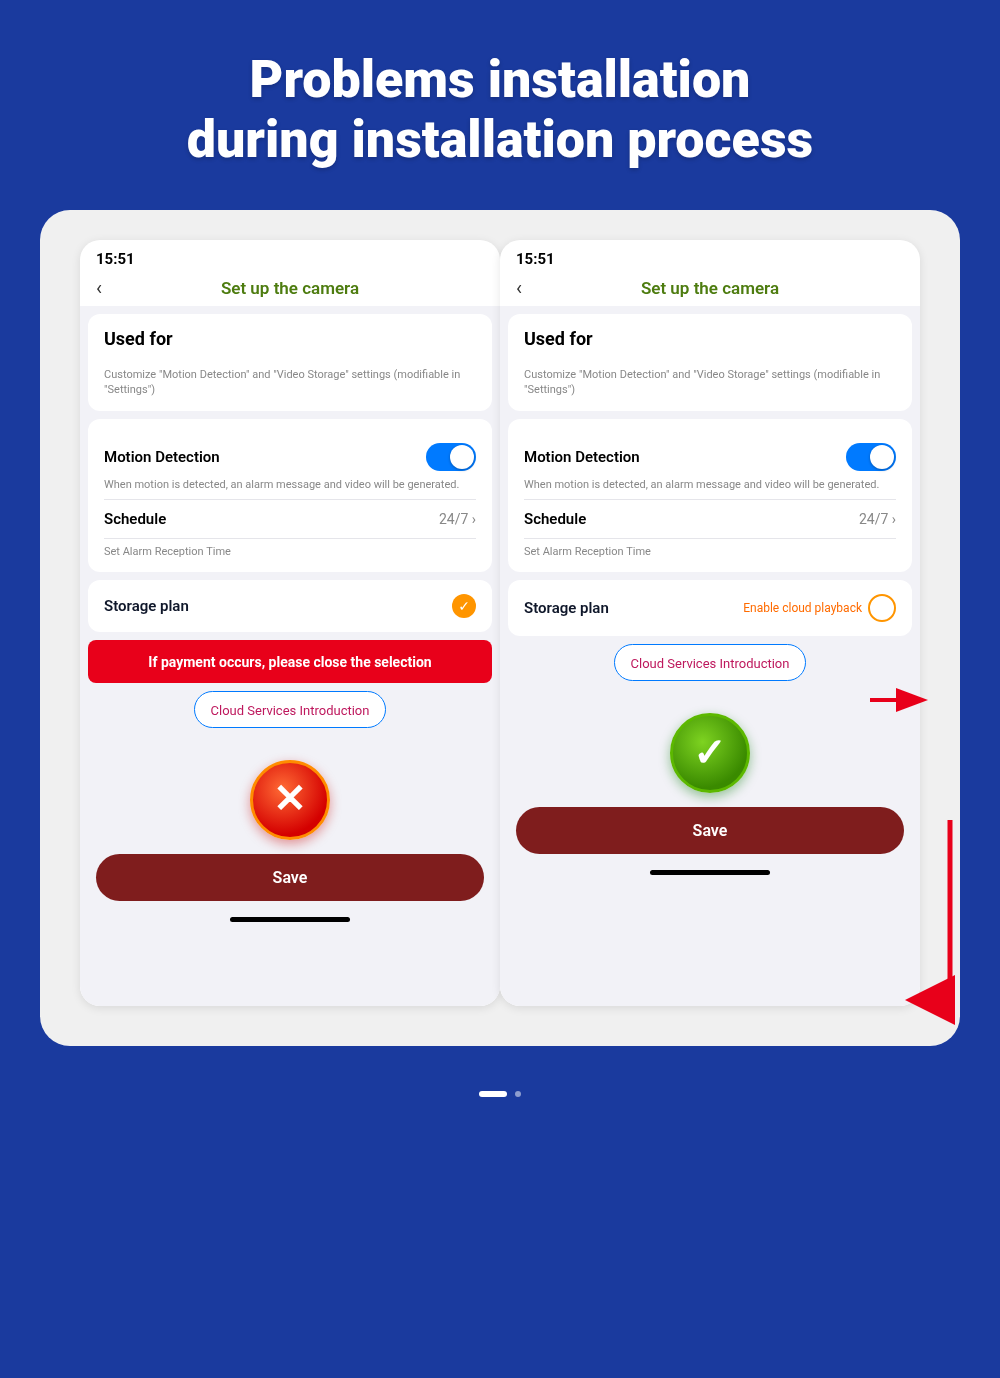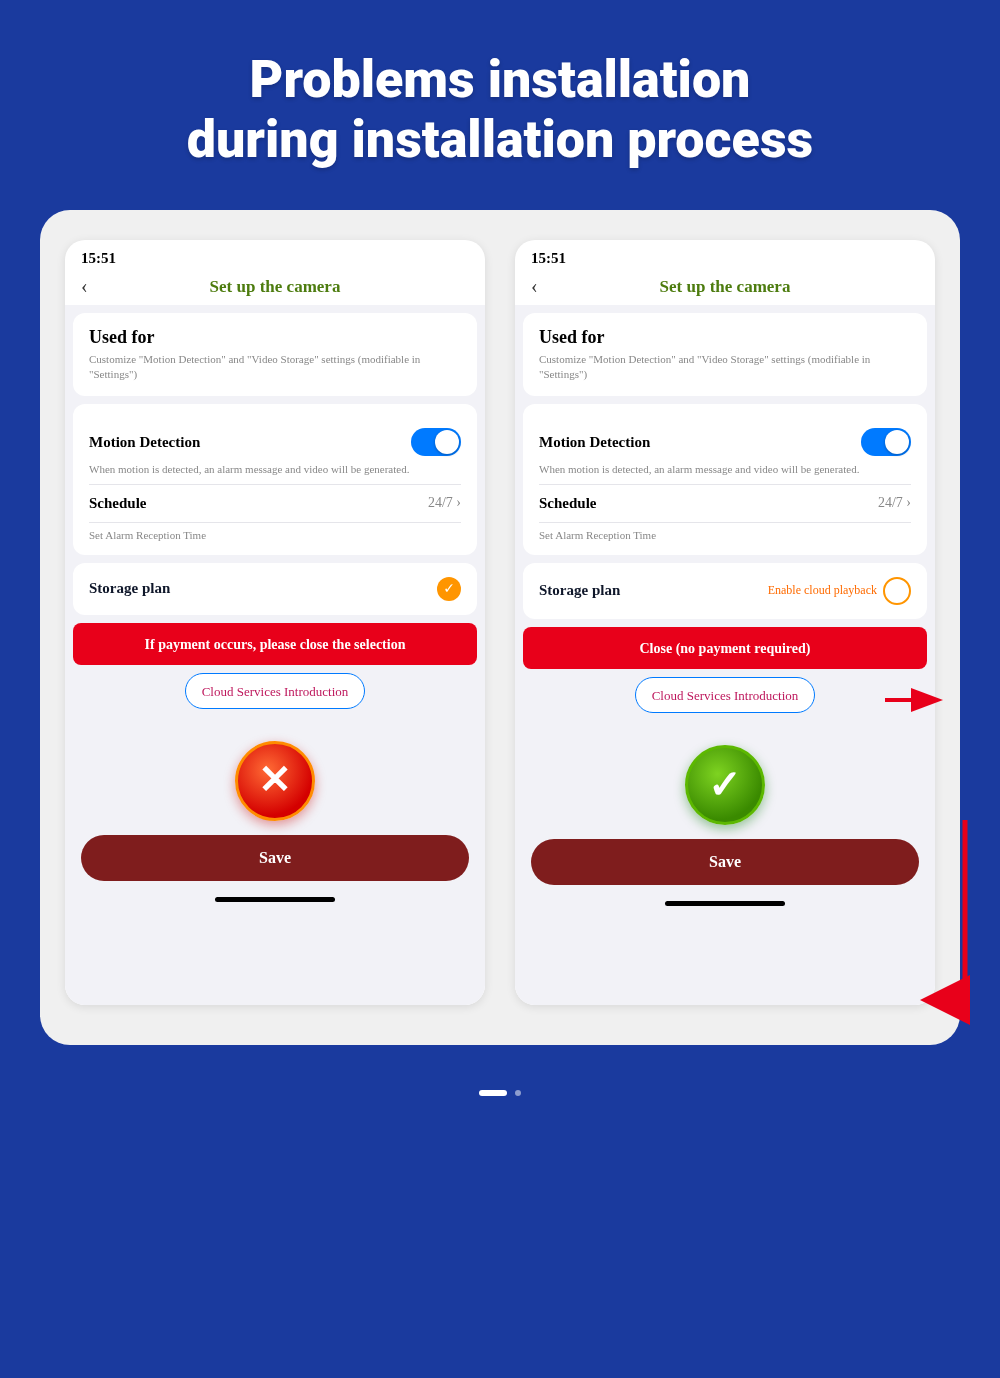--- a/index.html
+++ b/index.html
@@ -30,22 +30,21 @@
     .white-card {
       background: #f0f0f0;
       border-radius: 30px;
       width: 920px;
       padding: 30px 25px 40px;
       margin-bottom: 30px;
     }
 
     .phones-container {
       display: flex;
-      justify-content: space-between;
-      font-family: Liberation Serif, serif;
+      justify-content: center;
     }
 
     .phone-screen {
       background: #ffffff;
       border-radius: 20px;
       width: 420px;
       overflow: hidden;
       box-shadow: 0 2px 10px rgba(0,0,0,0.1);
       position: relative;
     }
@@ -88,21 +87,21 @@
       background: #ffffff;
       border-radius: 12px;
       padding: 14px 16px;
       margin-bottom: 8px;
     }
 
     .section-title {
       font-size: 18px;
       font-weight: 700;
       color: #000;
-      margin-bottom: 4px;
+      margin-bottom: 18px;
     }
 
     .section-subtitle {
       font-size: 11px;
       color: #888;
       line-height: 1.4;
     }
 
     .setting-row {
       display: flex;
@@ -453,23 +452,20 @@
           <div class="storage-card">
             <div class="storage-row" style="position:relative;">
               <span class="storage-label">Storage plan</span>
               <div style="display:flex; align-items:center; gap:6px;">
                 <span class="storage-enable-text">Enable cloud playback</span>
                 <div class="storage-toggle-circle"></div>
               </div>
             </div>
           </div>
 
-          <div class="red-banner">
-            <span class="red-banner-text">Close (no payment required)</span>
-          </div>
 
           <div style="display:flex; justify-content:center; margin-bottom:12px;">
             <div class="cloud-intro-btn">
               <span class="cloud-intro-text">Cloud Services Introduction</span>
             </div>
           </div>
 
           <div class="icon-section">
             <div class="success-icon">
               <span class="success-check">✓</span>

